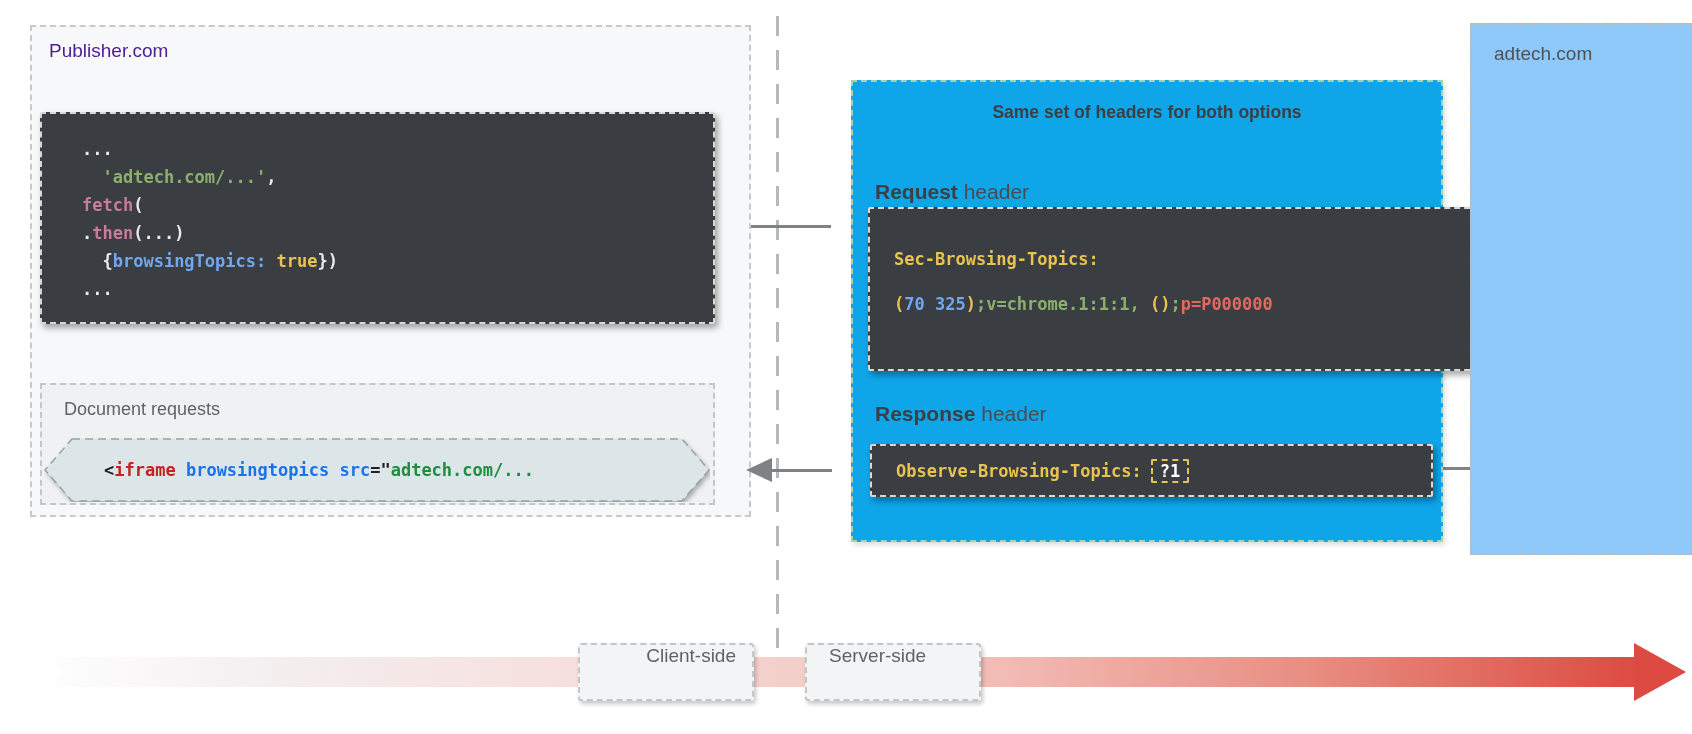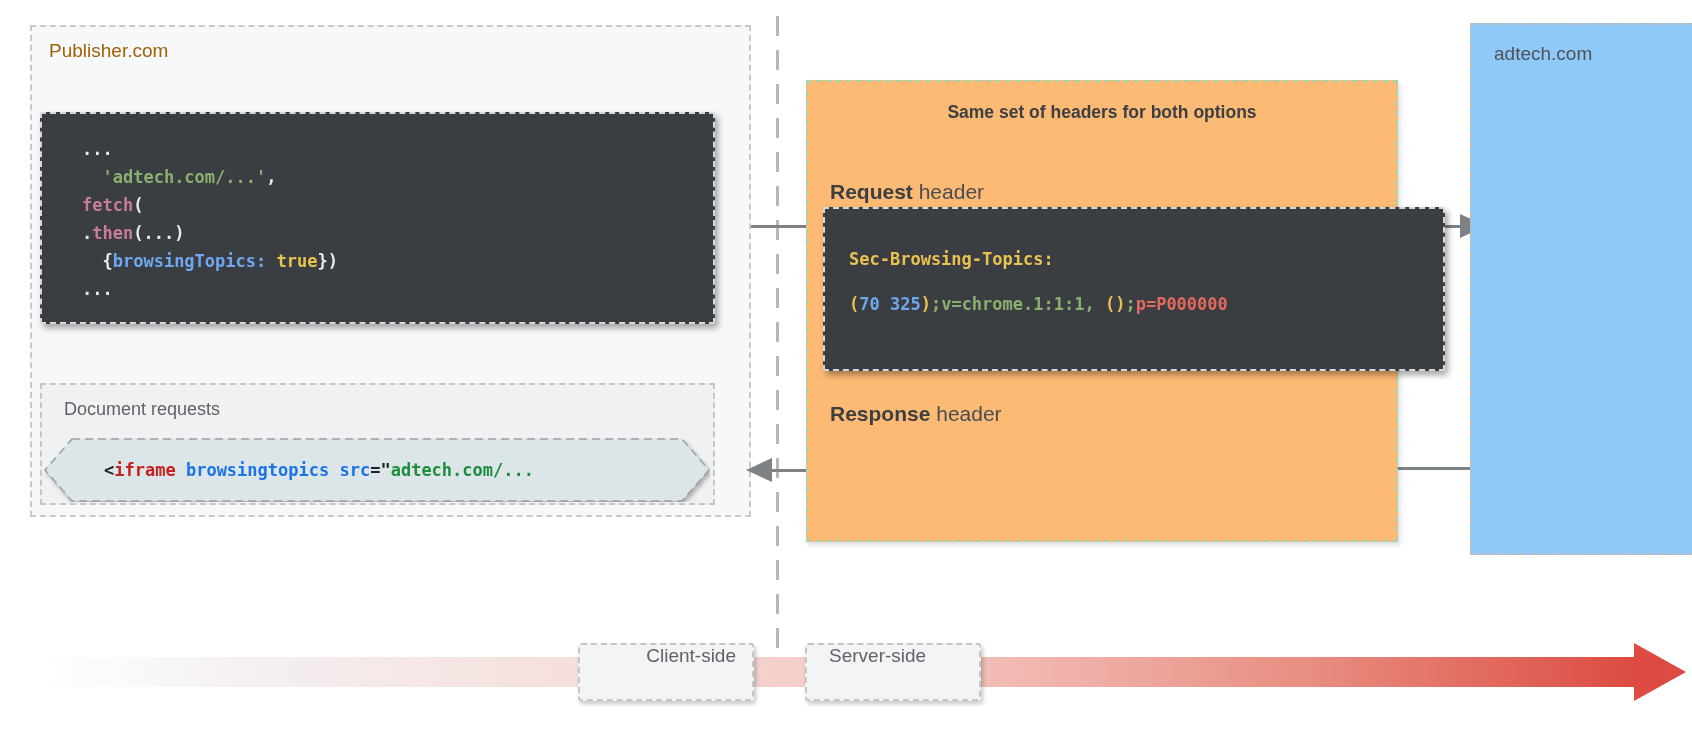--- a/index.html
+++ b/index.html
@@ -2,21 +2,21 @@
 <html><head>
 <meta charset="utf-8">
 <style>
   html,body{margin:0;padding:0;background:#ffffff;}
   #stage{
     position:relative;width:1692px;height:734px;overflow:hidden;
     font-family:"Liberation Sans",sans-serif;background:#ffffff;
   }
   
   .dashed-box{position:absolute;box-sizing:border-box;border:2px dashed #c7c9cb;}
-  .panel-label{font-size:19px;color:#a16207;}
+  .panel-label{font-size:19px;color:#4c1d95;}
   
   #publisher-box{left:30px;top:25px;width:721px;height:492px;background:#f7f8f9;}
   #publisher-label{position:absolute;left:17px;top:13px;}
   #fetch-block{
     position:absolute;left:40px;top:112px;width:675px;height:212px;box-sizing:border-box;
     background:#3a3d41;border:2px dashed #d5d7d9;border-radius:2px;
     box-shadow:3px 4px 6px rgba(0,0,0,.35);
     padding:21px 0 0 40px;
   }
   .code{font-family:"DejaVu Sans Mono",monospace;font-weight:bold;font-size:17px;white-space:pre;}
@@ -24,21 +24,21 @@
   #doc-box{left:40px;top:383px;width:675px;height:122px;background:#f0f1f2;border-color:#c4c6c8;}
   #doc-label{position:absolute;left:22px;top:14px;font-size:18px;color:#5f6368;}
   #hexagon-svg{position:absolute;left:44px;top:438px;}
   #iframe-code{position:absolute;left:104px;top:438px;height:64px;display:flex;align-items:center;}
   
   #divider{
     position:absolute;left:776px;top:16px;width:3px;height:632px;
     background:repeating-linear-gradient(to bottom,#b5b7b9 0 20px,transparent 20px 34px);
   }
   
-  #headers-panel{left:806px;top:80px;width:592px;height:462px;background:#fdba74;border-color:#a9d2a9;box-shadow:2px 3px 5px rgba(60,64,67,.18);}
+  #headers-panel{left:851px;top:80px;width:592px;height:462px;background:#0ea5e9;border-color:#a9d2a9;box-shadow:2px 3px 5px rgba(60,64,67,.18);}
   #panel-title{position:absolute;left:0;top:20px;width:100%;text-align:center;font-size:17.5px;font-weight:bold;color:#3c4043;}
   .hdr-label{position:absolute;left:22px;font-size:21px;color:#3c4043;}
   .hdr-label .bold{font-weight:bold;}
   .hdr-label .rest{font-weight:normal;color:#494d52;}
   #request-label{top:98px;}
   #response-label{top:320px;}
   .dark-code-block{
     position:absolute;box-sizing:border-box;background:#3a3d41;
     border:2px dashed #d5d7d9;border-radius:2px;box-shadow:3px 4px 6px rgba(0,0,0,.35);
   }
@@ -135,20 +135,24 @@
 
     <div id="request-block" class="dark-code-block">
       <div class="code"><span class="tk-yellow">Sec-Browsing-Topics:</span></div>
       <div id="request-line2" class="code"><span class="tk-yellow">(</span><span class="tk-blue">70 325</span><span class="tk-yellow">)</span><span class="tk-green">;v=chrome.1:1:1,</span><span class="tk-plain"> </span><span class="tk-yellow">()</span><span class="tk-green">;</span><span class="tk-red">p=P000000</span></div>
     </div>
 
     <div id="response-label" class="hdr-label">
       <span class="bold">Response</span><span class="rest"> header</span>
     </div>
 
+    <div id="response-block" class="dark-code-block">
+      <span class="code tk-yellow">Observe-Browsing-Topics:</span>
+      <span id="response-value" class="code">?1</span>
+    </div>
   </div>
 
   <div id="adtech-box" class="dashed-box">
     <div id="adtech-label" class="panel-label">adtech.com</div>
   </div>
 
   <div id="client-box" class="side-box">
     <span>Client-side</span>
   </div>
   <div id="server-box" class="side-box">

